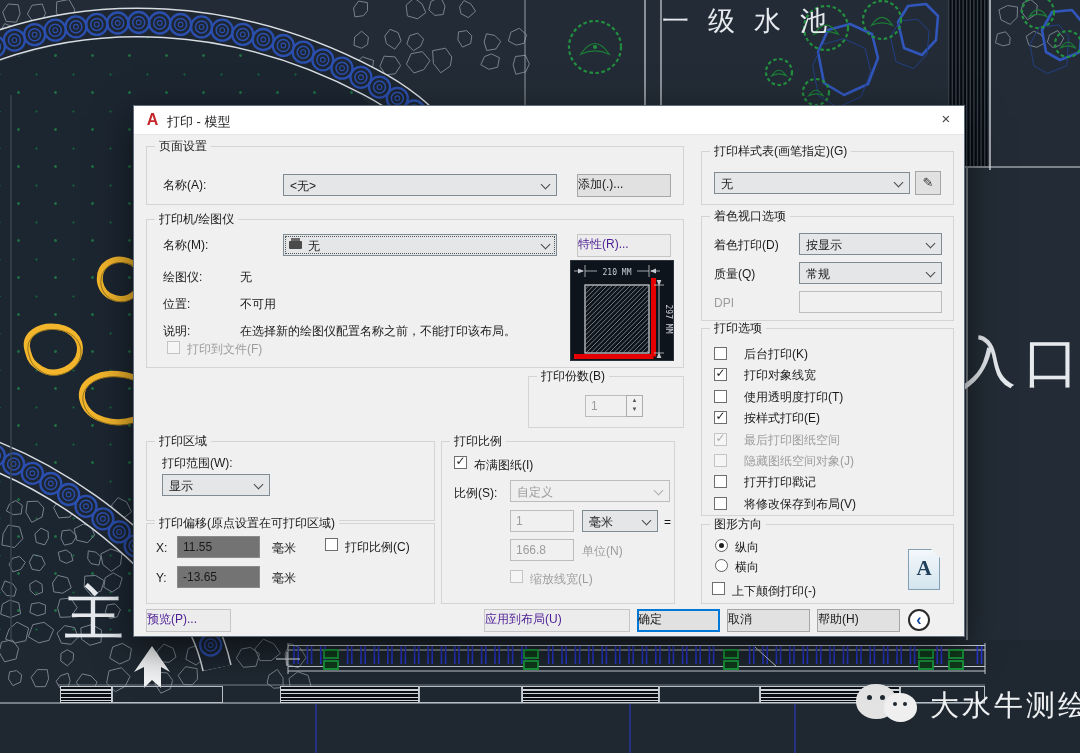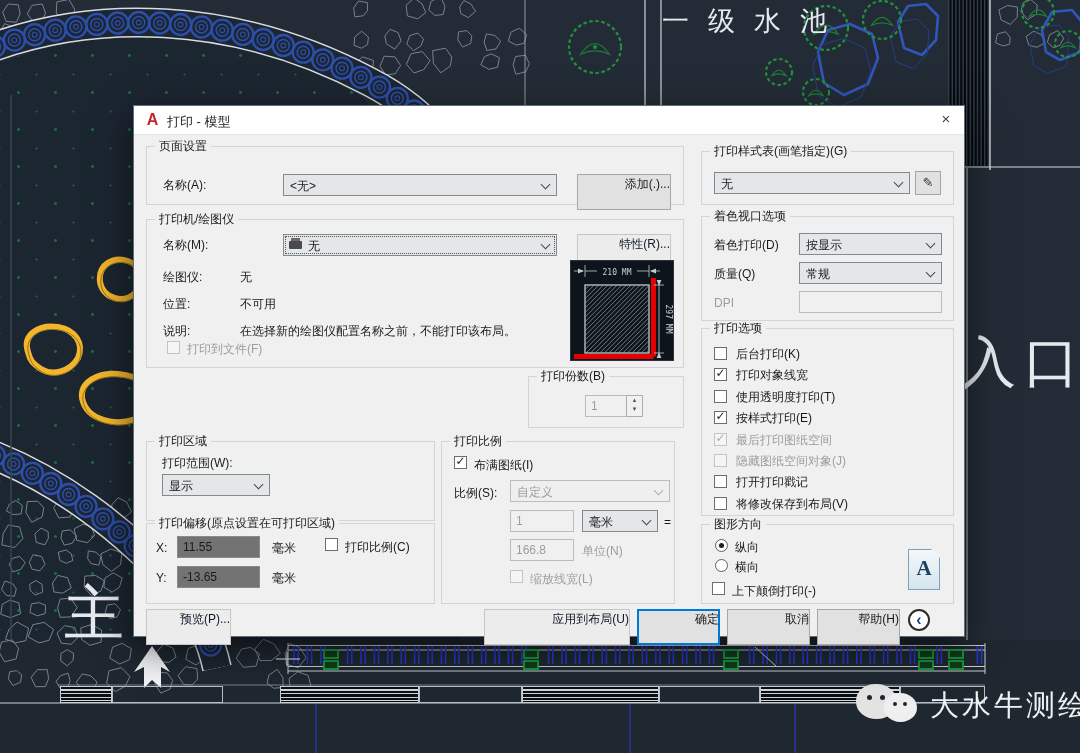--- a/index.html
+++ b/index.html
@@ -41,33 +41,33 @@
   .grp{position:absolute;border:1px solid #d4d4d4}
   .cap{position:absolute;top:-8px;left:8px;background:#f0f0f0;padding:0 4px;line-height:15px;white-space:nowrap;color:#1a1a1a}
   .lbl{position:absolute;white-space:nowrap;line-height:14px}
   .lbl.dis{color:#9d9d9d}
   .combo{position:absolute;height:22px;background:#e4e6e7;border:1px solid #7f8b93;box-sizing:border-box}
   .combo .val{position:absolute;left:6px;top:3px;right:18px;overflow:hidden;white-space:nowrap}
   .combo .arr{position:absolute;right:7px;top:6px;width:6px;height:6px;border-right:1.4px solid #4a4a4a;border-bottom:1.4px solid #4a4a4a;transform:rotate(45deg)}
   .combo.dis{background:#efefef;border-color:#bcbcbc;color:#9d9d9d}
   .combo.dis .arr{border-color:#adadad}
   .combo.focus{outline:1px dotted #555;outline-offset:-3px}
-  .btn{position:absolute;height:36px;background:#e1e1e1;border:1px solid #a6a6a6;box-sizing:border-box;text-align:right;line-height:19px;white-space:nowrap}
-  .btn.dis{color:#0f172a;border-color:#c6c6c6;background:#ececec}
+  .btn{position:absolute;height:23px;background:#e1e1e1;border:1px solid #a6a6a6;box-sizing:border-box;text-align:left;line-height:19px;white-space:nowrap}
+  .btn.dis{color:#4c1d95;border-color:#c6c6c6;background:#ececec}
   .btn.def{border-color:#0078d7;box-shadow:inset 0 0 0 1px #0078d7}
   .inp{position:absolute;height:22px;background:#737373;border:1px solid #8a8a8a;box-sizing:border-box;padding:3px 5px;line-height:14px}
   .inp.dis{background:#f0f0f0;color:#9d9d9d;border-color:#bcbcbc}
   .cb{display:inline-block;width:13px;height:13px;background:#fff;border:1px solid #6e6e6e;box-sizing:border-box;position:relative;vertical-align:top}
   .cb.on::after{content:"\2713";position:absolute;left:-1px;top:-3px;width:13px;text-align:center;font-size:12px;font-weight:bold;color:#222;font-family:"DejaVu Sans",sans-serif}
   .cb.dis{border-color:#c4c4c4;background:#f5f5f5}
   .cb.dis.on::after{color:#aaa}
   .radio{display:inline-block;width:13px;height:13px;border:1px solid #5e5e5e;border-radius:50%;background:#fff;position:relative;box-sizing:border-box}
   .radio.on::after{content:"";position:absolute;left:3px;top:3px;width:5px;height:5px;border-radius:50%;background:#1f1f1f}
   .optrow{position:absolute;left:12px;height:16px;white-space:nowrap}
-  .optlbl{margin-left:9px;vertical-align:top;line-height:14px;display:inline-block}
+  .optlbl{margin-left:17px;vertical-align:top;line-height:14px;display:inline-block}
   .optlbl.dis{color:#9d9d9d}
   .spin{position:absolute;width:17px;height:22px;border:1px solid #adadad;background:#f1f1f1;box-sizing:border-box;font-size:6px;color:#555;text-align:center;line-height:9px}
   #pvwrap{position:absolute;background:#0d141c;border:1px solid #2c333c}
   #styicon-btn{position:absolute;background:#e1e1e1;border:1px solid #a6a6a6;box-sizing:border-box;text-align:center;line-height:22px;font-size:13px;color:#333}
   #aicon{position:absolute;width:30px;height:39px;background:linear-gradient(#f3f8fb,#d4e4ee);border:1px solid #82a0b5;text-align:center;line-height:37px;
          font-family:"Liberation Serif",serif;font-weight:bold;font-size:21px;color:#20405c}
   #aicon::after{content:"";position:absolute;right:-1px;top:-1px;border-top:9px solid #f0f0f0;border-left:9px solid transparent}
   #roundbtn{position:absolute;width:22px;height:22px;border:2px solid #2b2b2b;border-radius:50%;background:#fff;box-sizing:border-box;
             text-align:center;line-height:17px;font-size:16px;font-weight:bold;color:#10489e}
 </style>

